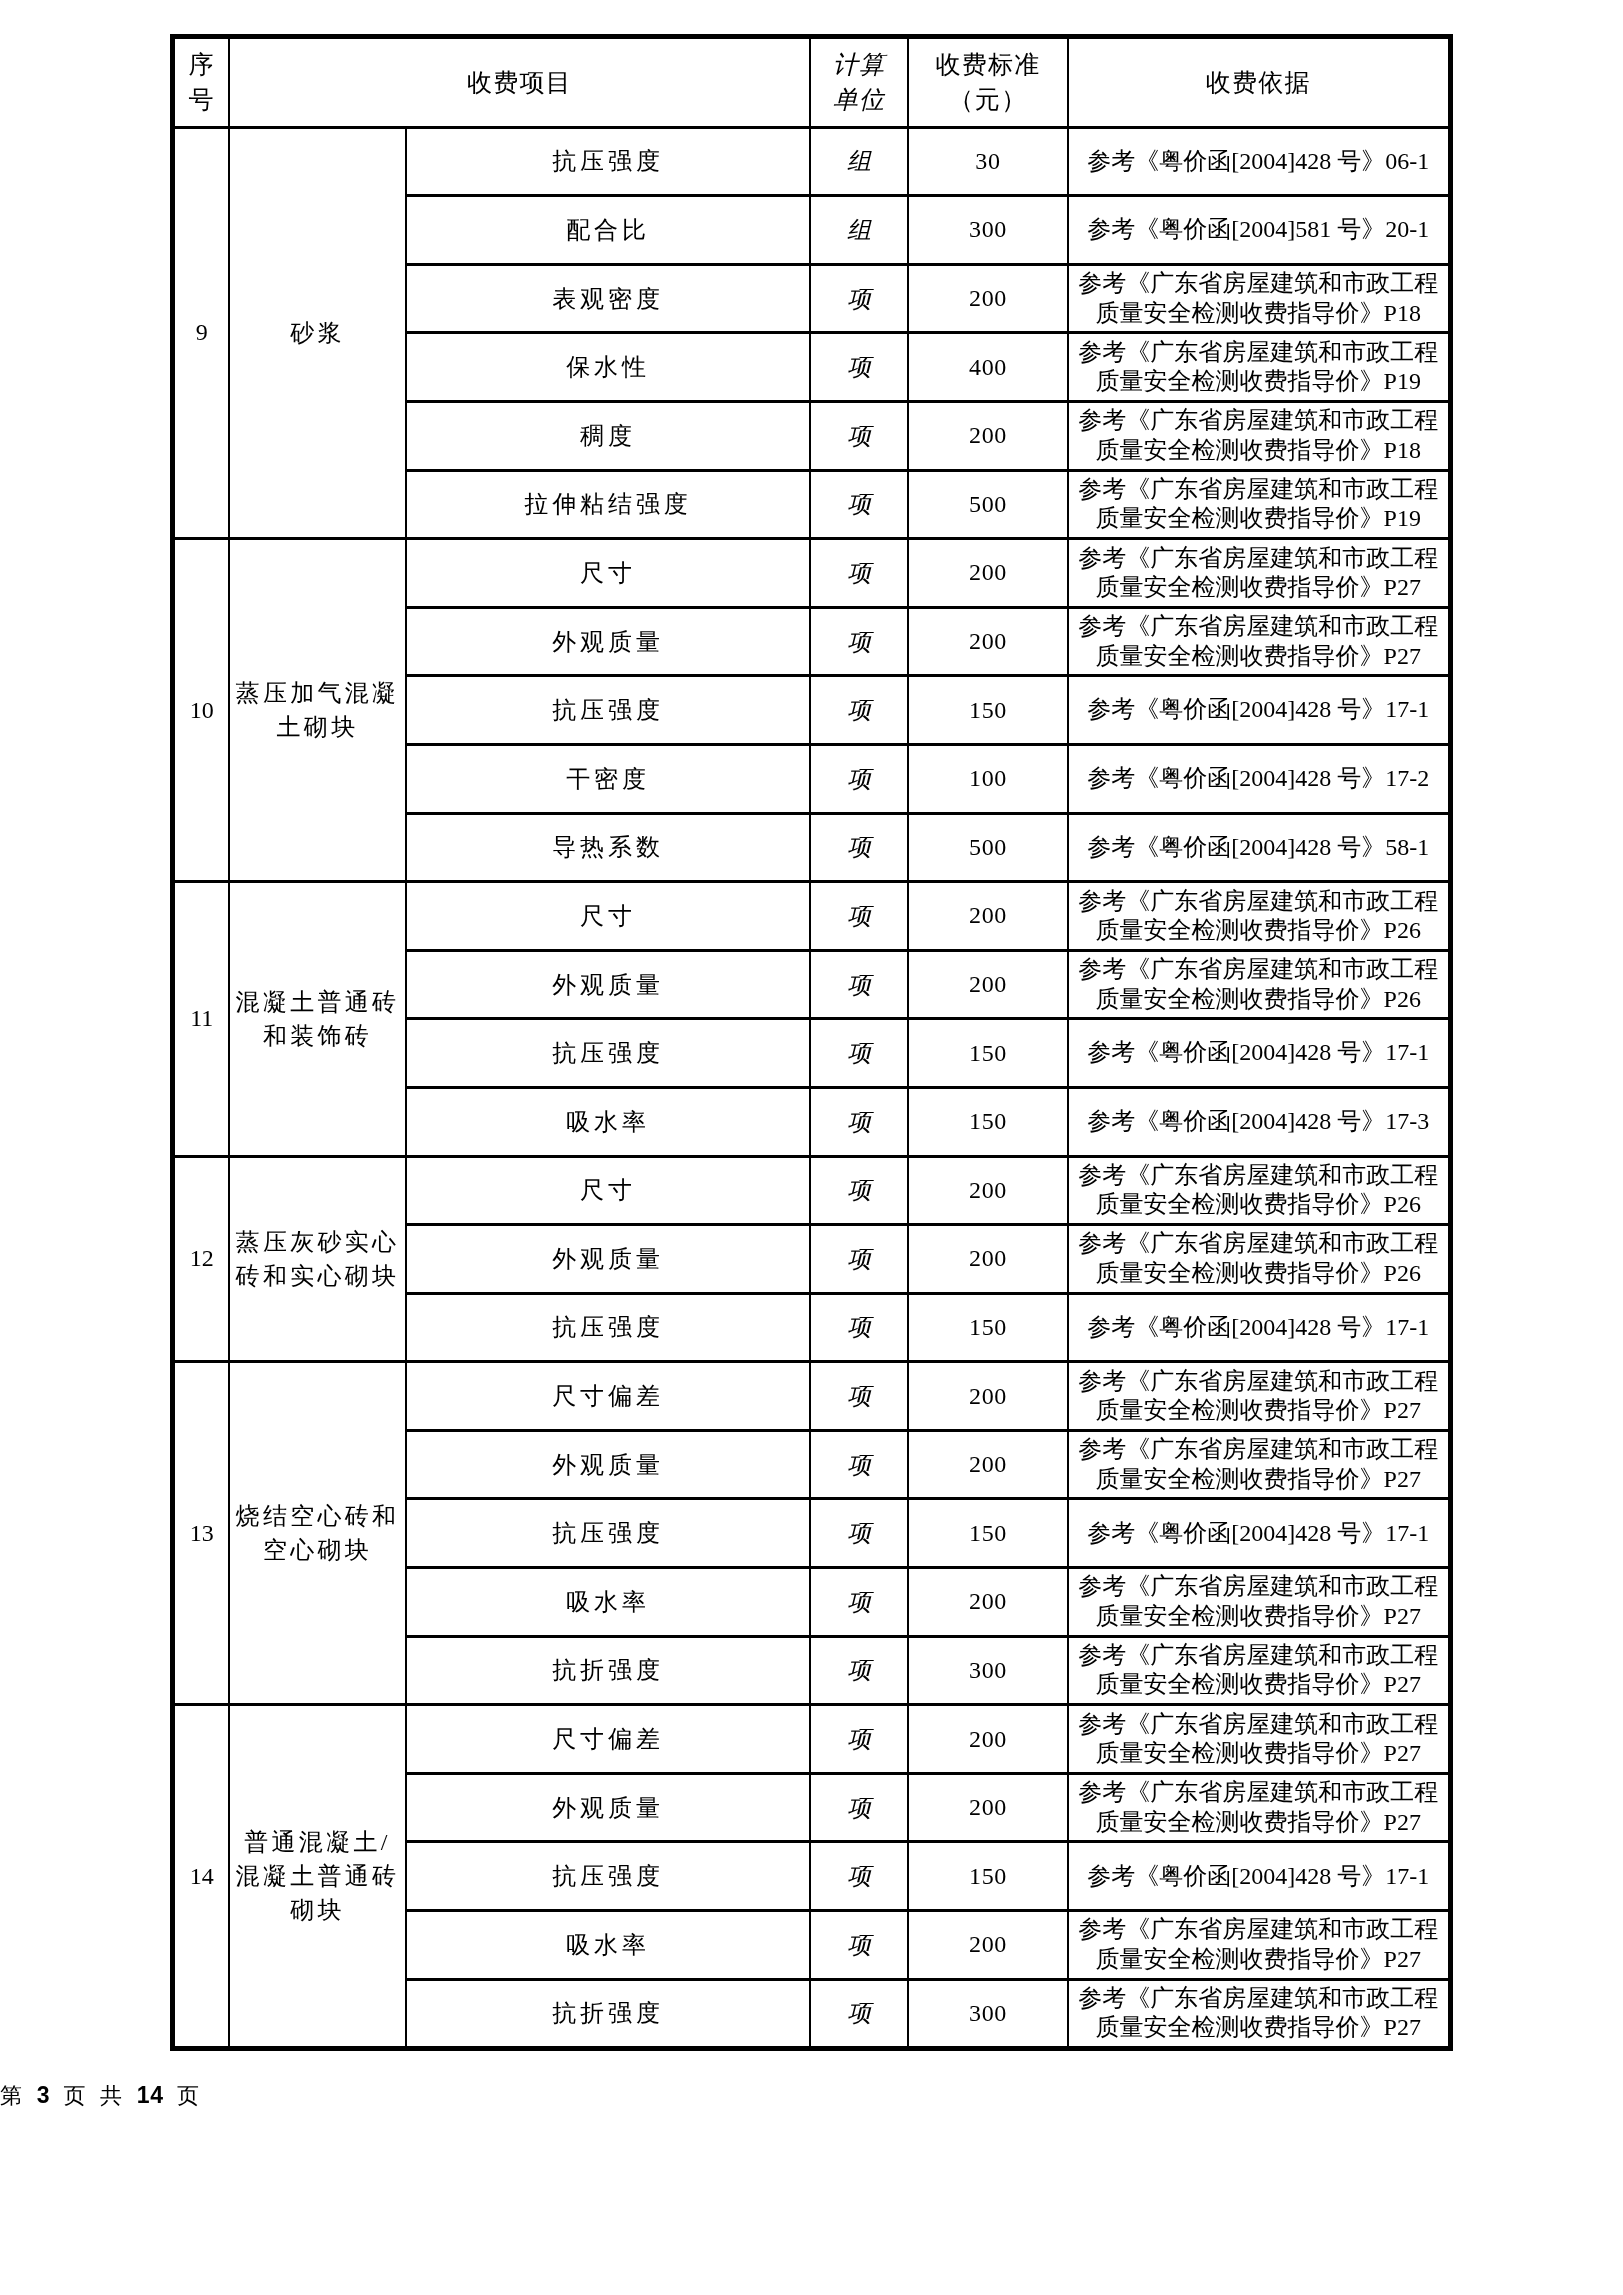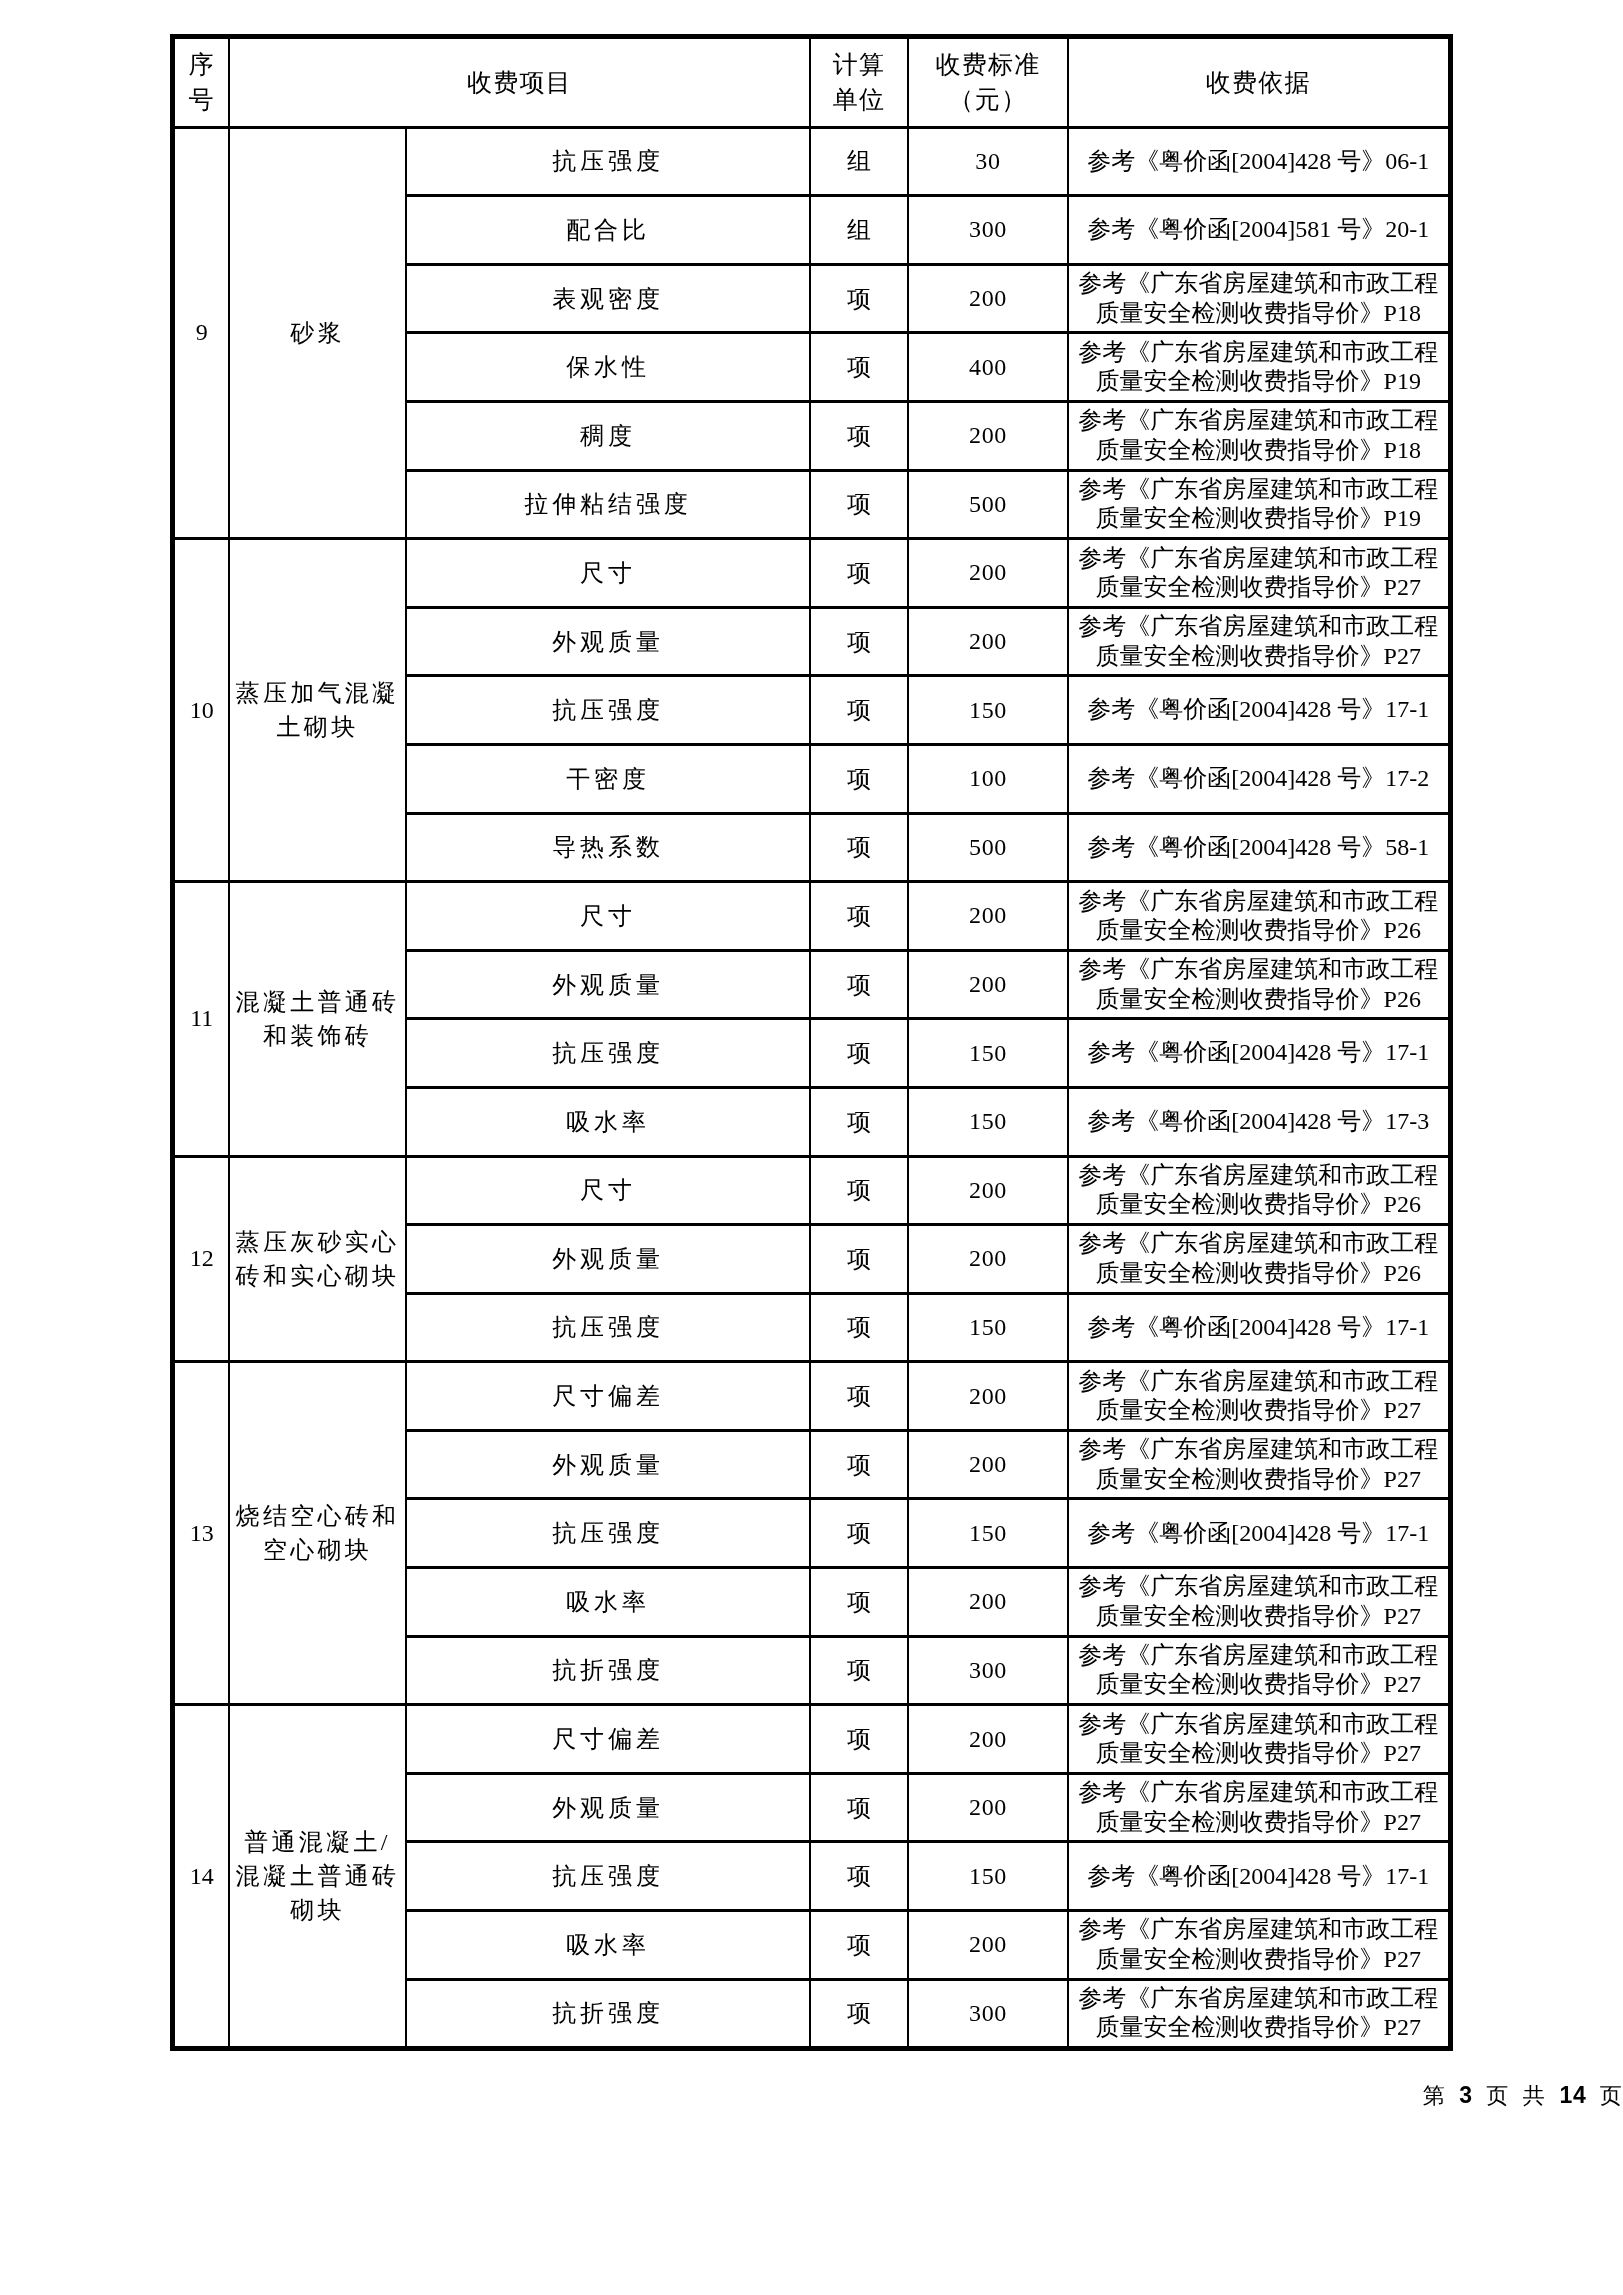--- a/index.html
+++ b/index.html
@@ -46,35 +46,34 @@
     height: 84px;
     font-weight: normal;
     font-size: 25px;
     line-height: 35px;
     letter-spacing: 1.3px;
   }
   .doc-table tbody td { height: 63px; }
   .col-no   { letter-spacing: 0; }
   .col-cat  { letter-spacing: 3.3px; line-height: 34px; }
   .col-item { letter-spacing: 3.9px; }
-  .col-unit { letter-spacing: 0; }
+  .col-unit { letter-spacing: 0; font-style: italic; }
   .col-fee  { letter-spacing: 0.7px; }
   .col-basis {
     font-size: 23.6px;
     line-height: 29.4px;
     letter-spacing: 0;
     padding: 2.6px 5.2px;
   }
   .page-footer {
     margin-top: 30px;
-    text-align: right;
+    text-align: left;
     font-size: 22px;
     letter-spacing: 1.3px;
     word-spacing: 6.5px;
-    padding-left: 29px;
   }
   .page-footer .num {
     font-family: "Liberation Sans", sans-serif;
     font-weight: bold;
     font-size: 23px;
     letter-spacing: 0.7px;
   }
 </style>
 </head>
 <body>

